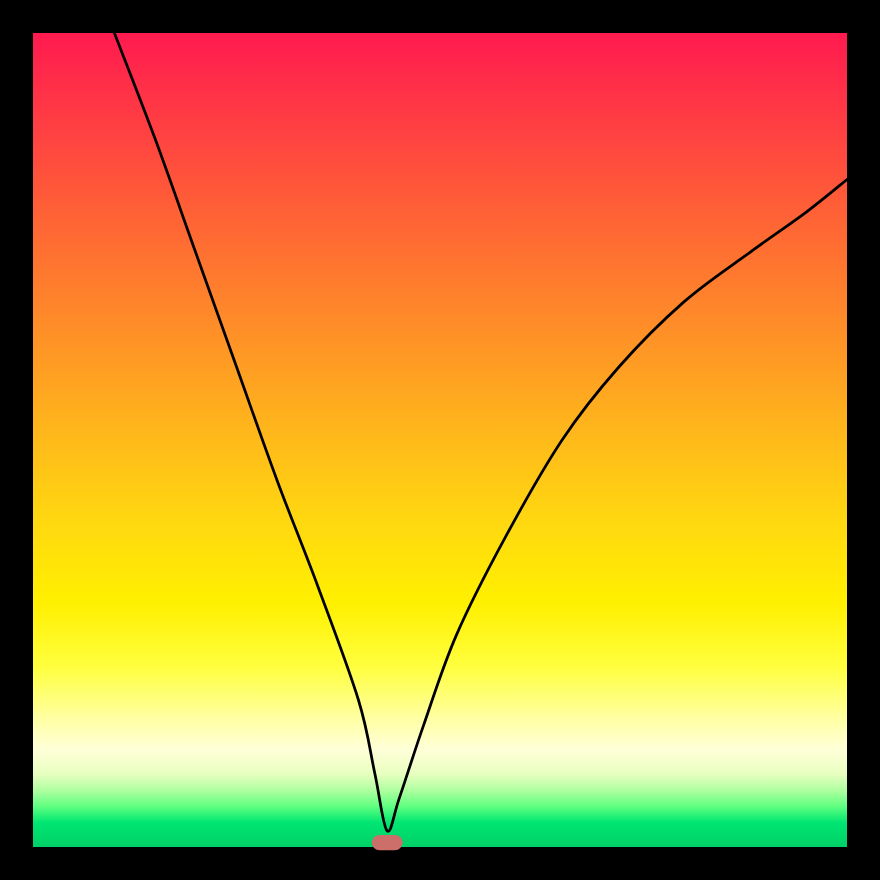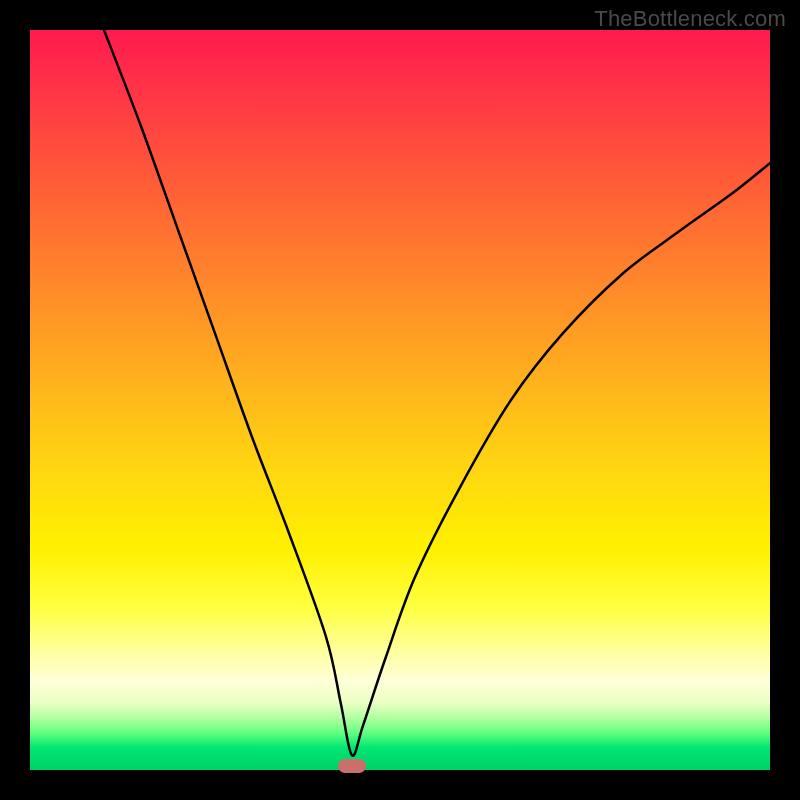--- a/index.html
+++ b/index.html
@@ -55,20 +55,19 @@
     width: 28px;
     height: 14px;
     background: #cc6f6a;
     border-radius: 7px;
   }
 </style>
 </head>
 <body>
 
 <div class="frame">
-  <div class="watermark">TheBottleneck.com</div>
   <div class="plot">
     <svg class="curve" viewBox="0 0 740 740" preserveAspectRatio="none">
       <path d="M 74.00 0.00 C 80.17 16.03, 98.67 62.90, 111.00 96.20 C 123.33 129.50, 135.67 165.27, 148.00 199.80 C 160.33 234.33, 172.67 268.87, 185.00 303.40 C 197.33 337.93, 209.67 373.70, 222.00 407.00 C 234.33 440.30, 246.67 469.90, 259.00 503.20 C 271.33 536.50, 287.37 578.43, 296.00 606.80 C 304.63 635.17, 306.48 653.67, 310.80 673.40 C 315.12 693.13, 318.20 721.50, 321.90 725.20 C 325.60 728.90, 327.45 711.63, 333.00 695.60 C 338.55 679.57, 346.57 653.67, 355.20 629.00 C 363.83 604.33, 372.47 575.97, 384.80 547.60 C 397.13 519.23, 413.17 488.40, 429.20 458.80 C 445.23 429.20, 463.73 395.90, 481.00 370.00 C 498.27 344.10, 514.30 324.37, 532.80 303.40 C 551.30 282.43, 572.27 261.47, 592.00 244.20 C 611.73 226.93, 632.70 213.37, 651.20 199.80 C 669.70 186.23, 688.20 173.90, 703.00 162.80 C 717.80 151.70, 733.83 138.13, 740.00 133.20" fill="none" stroke="#000" stroke-width="2.5" stroke-linecap="round" stroke-linejoin="round"></path>
     </svg>
     <div class="marker" style="left: 307.9px; top: 729.3px; background: rgb(204, 111, 106);"></div>
   </div>
 </div>
 
 </body></html>

